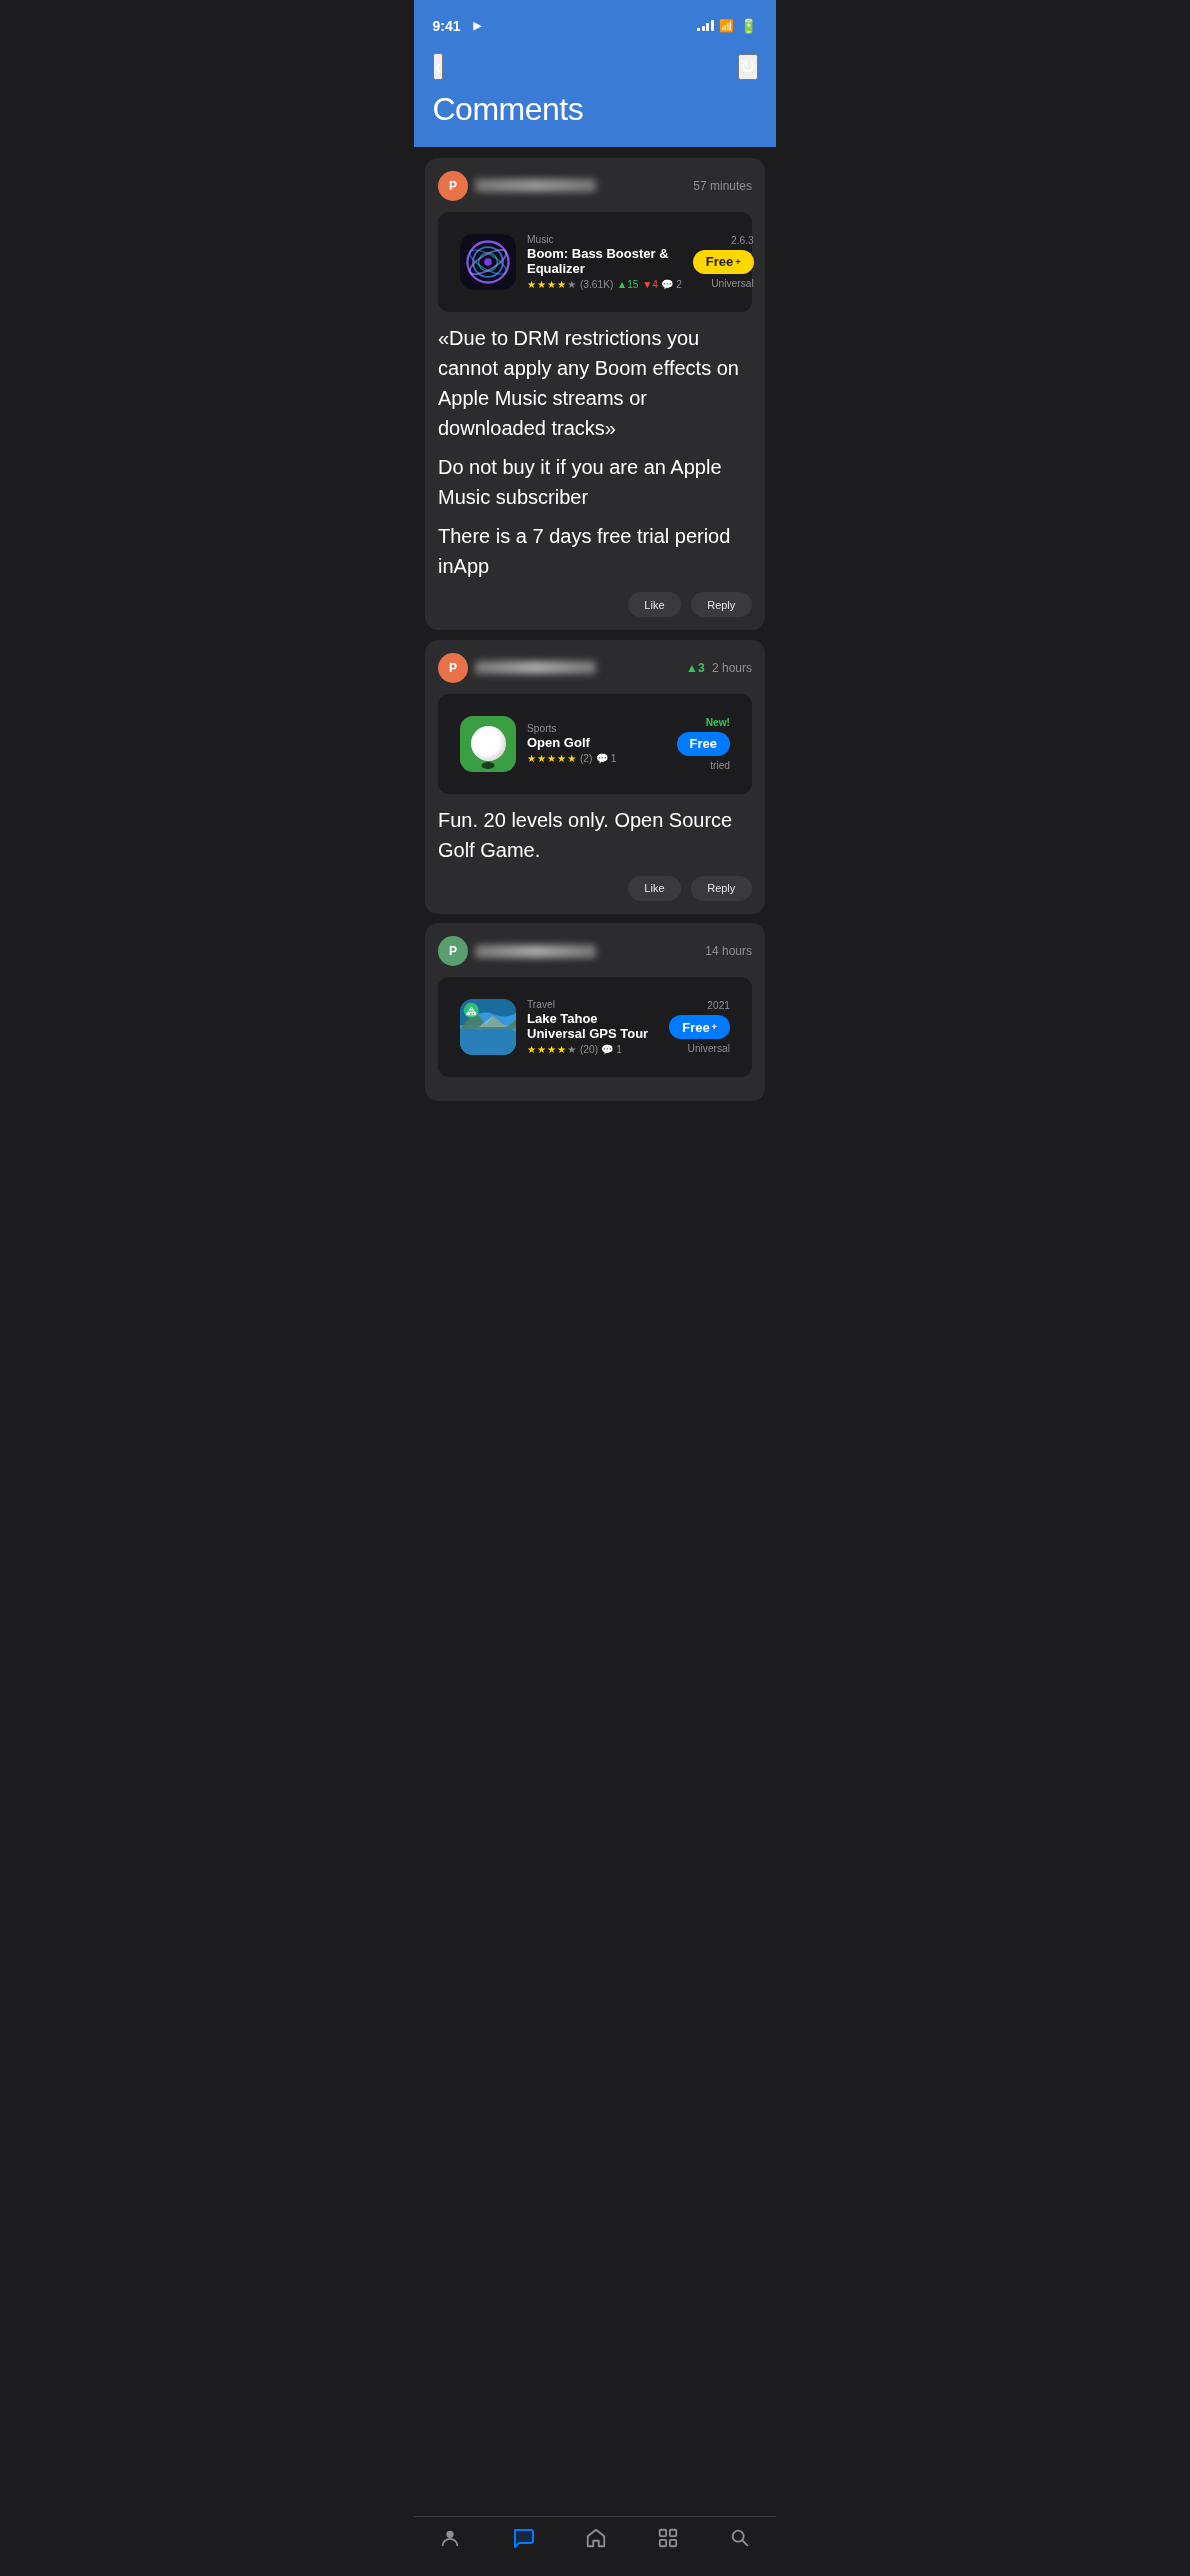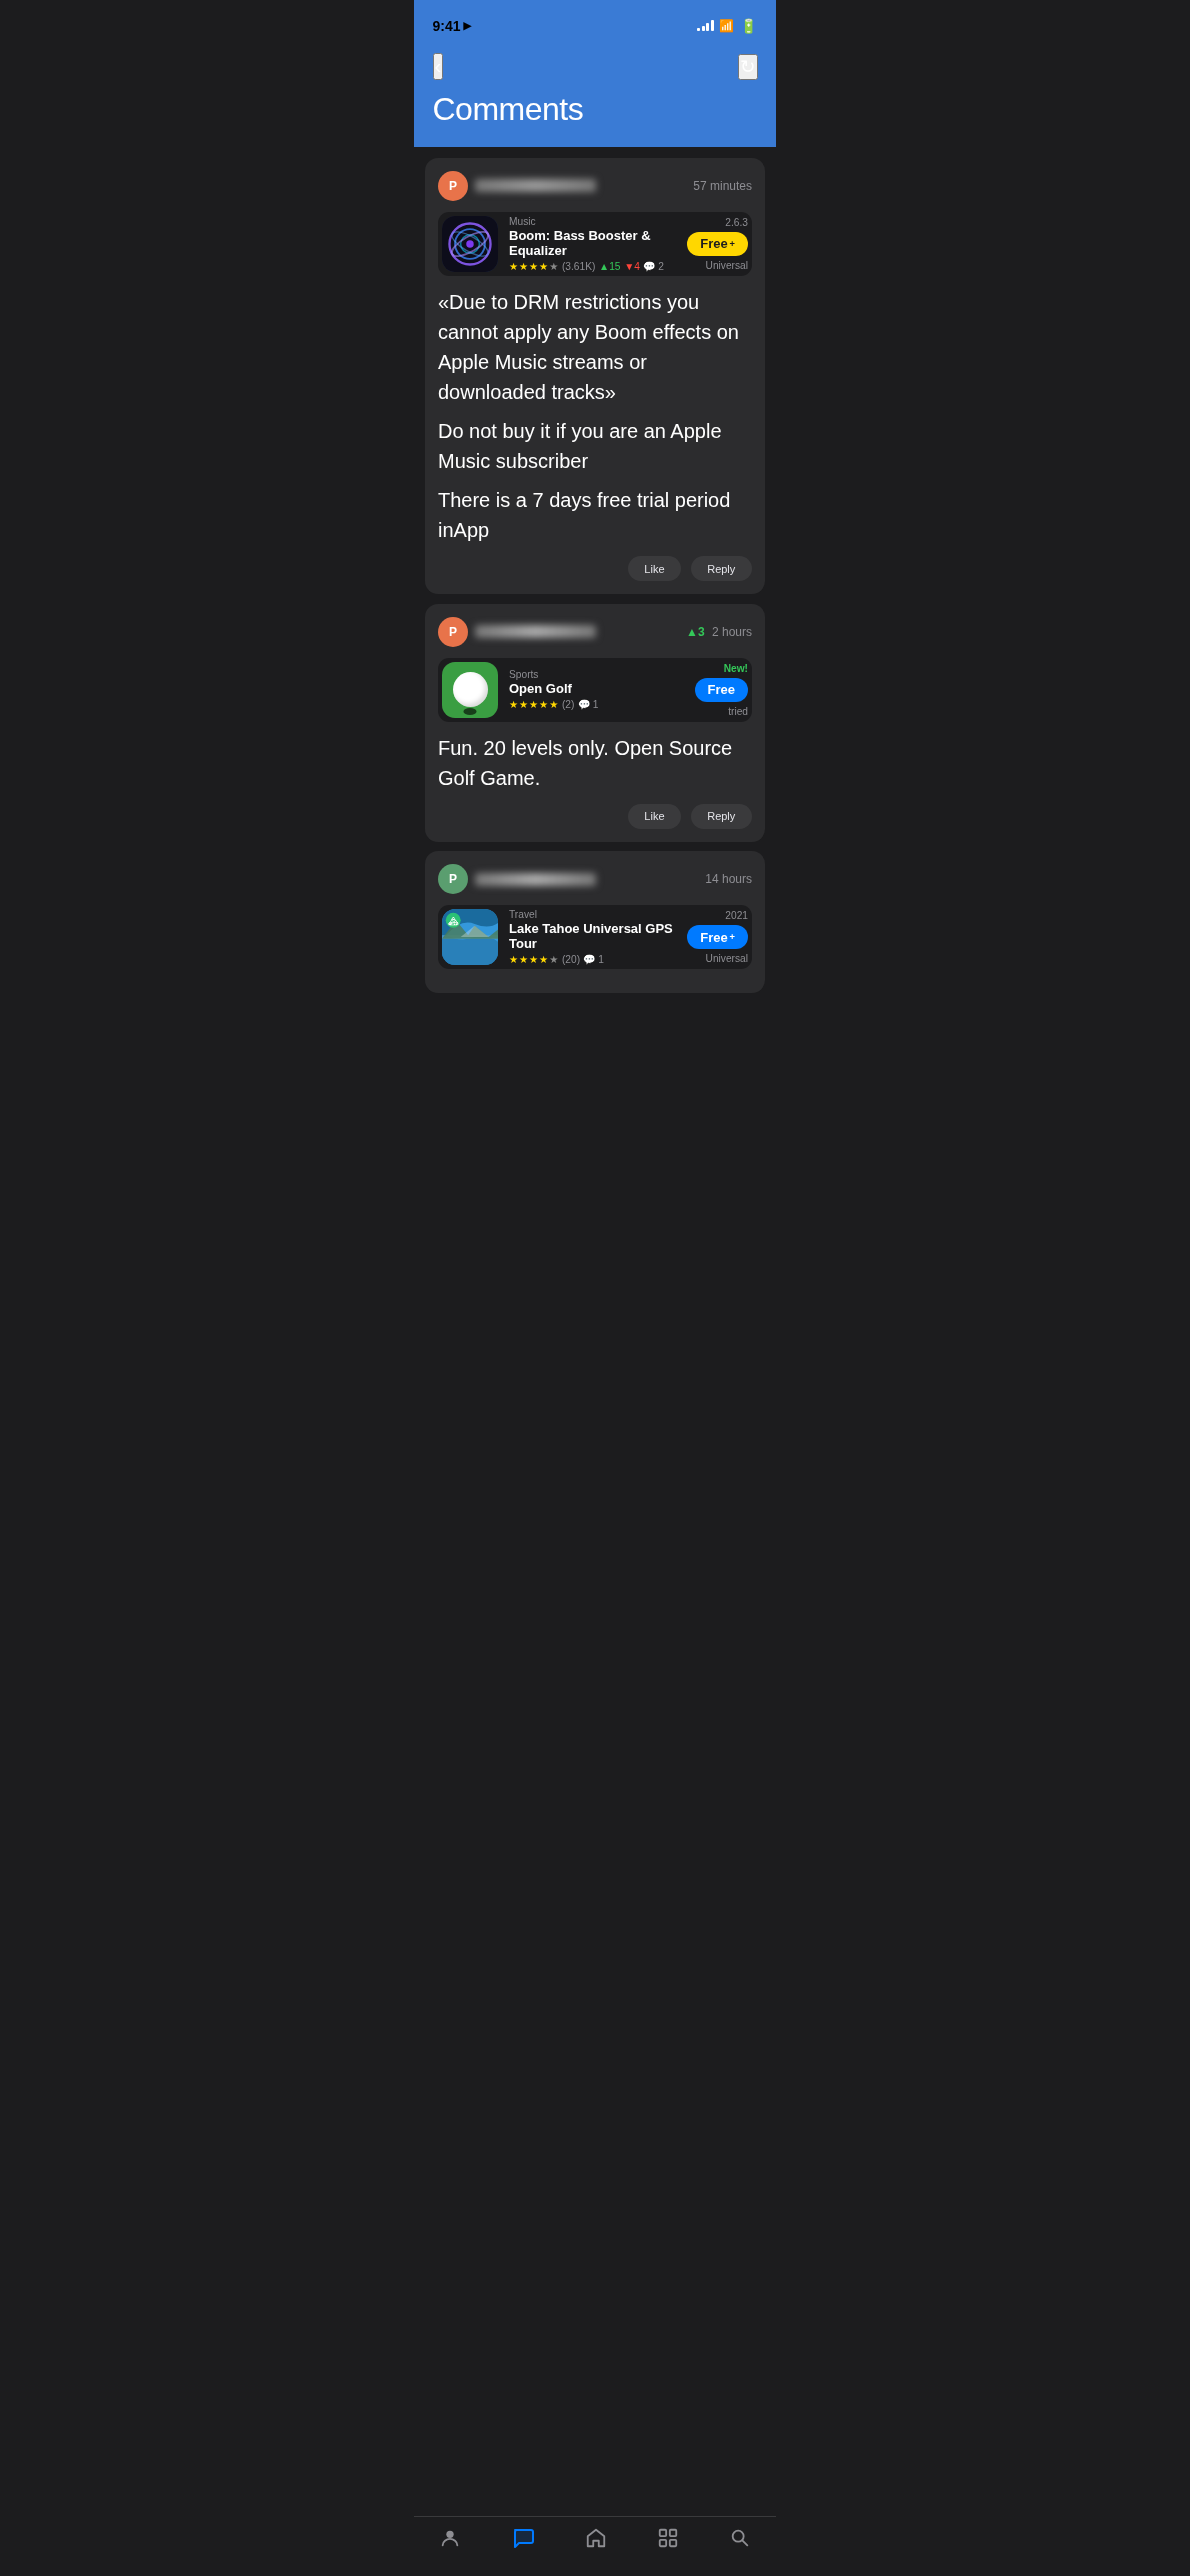--- a/index.html
+++ b/index.html
@@ -17,26 +17,26 @@
     
     .status-bar {
       background: #3a7bd5;
       display: flex;
       justify-content: space-between;
       align-items: center;
       padding: 13px 18.5px 7.4px;
       height: 46px;
     }
     .status-time {
-      color: #000000;
+      color: #ffffff;
       font-size: 14px;
       font-weight: 600;
       display: flex;
       align-items: center;
-      gap: 3px;
+      gap: 13px;
     }
     .status-icons {
       display: flex;
       align-items: center;
       gap: 5.6px;
     }
     .signal-bars {
       display: flex;
       align-items: flex-end;
       gap: 1.9px;
@@ -144,21 +144,21 @@
     }
 
     
     .app-listing {
       display: flex;
       align-items: center;
       gap: 11px;
       margin-bottom: 11px;
       background: #1c1c1e;
       border-radius: 11px;
-      padding: 4px;
+      padding: 22px;
     }
     .app-icon {
       width: 56px;
       height: 56px;
       border-radius: 13px;
       flex-shrink: 0;
       overflow: hidden;
       display: flex;
       align-items: center;
       justify-content: center;

